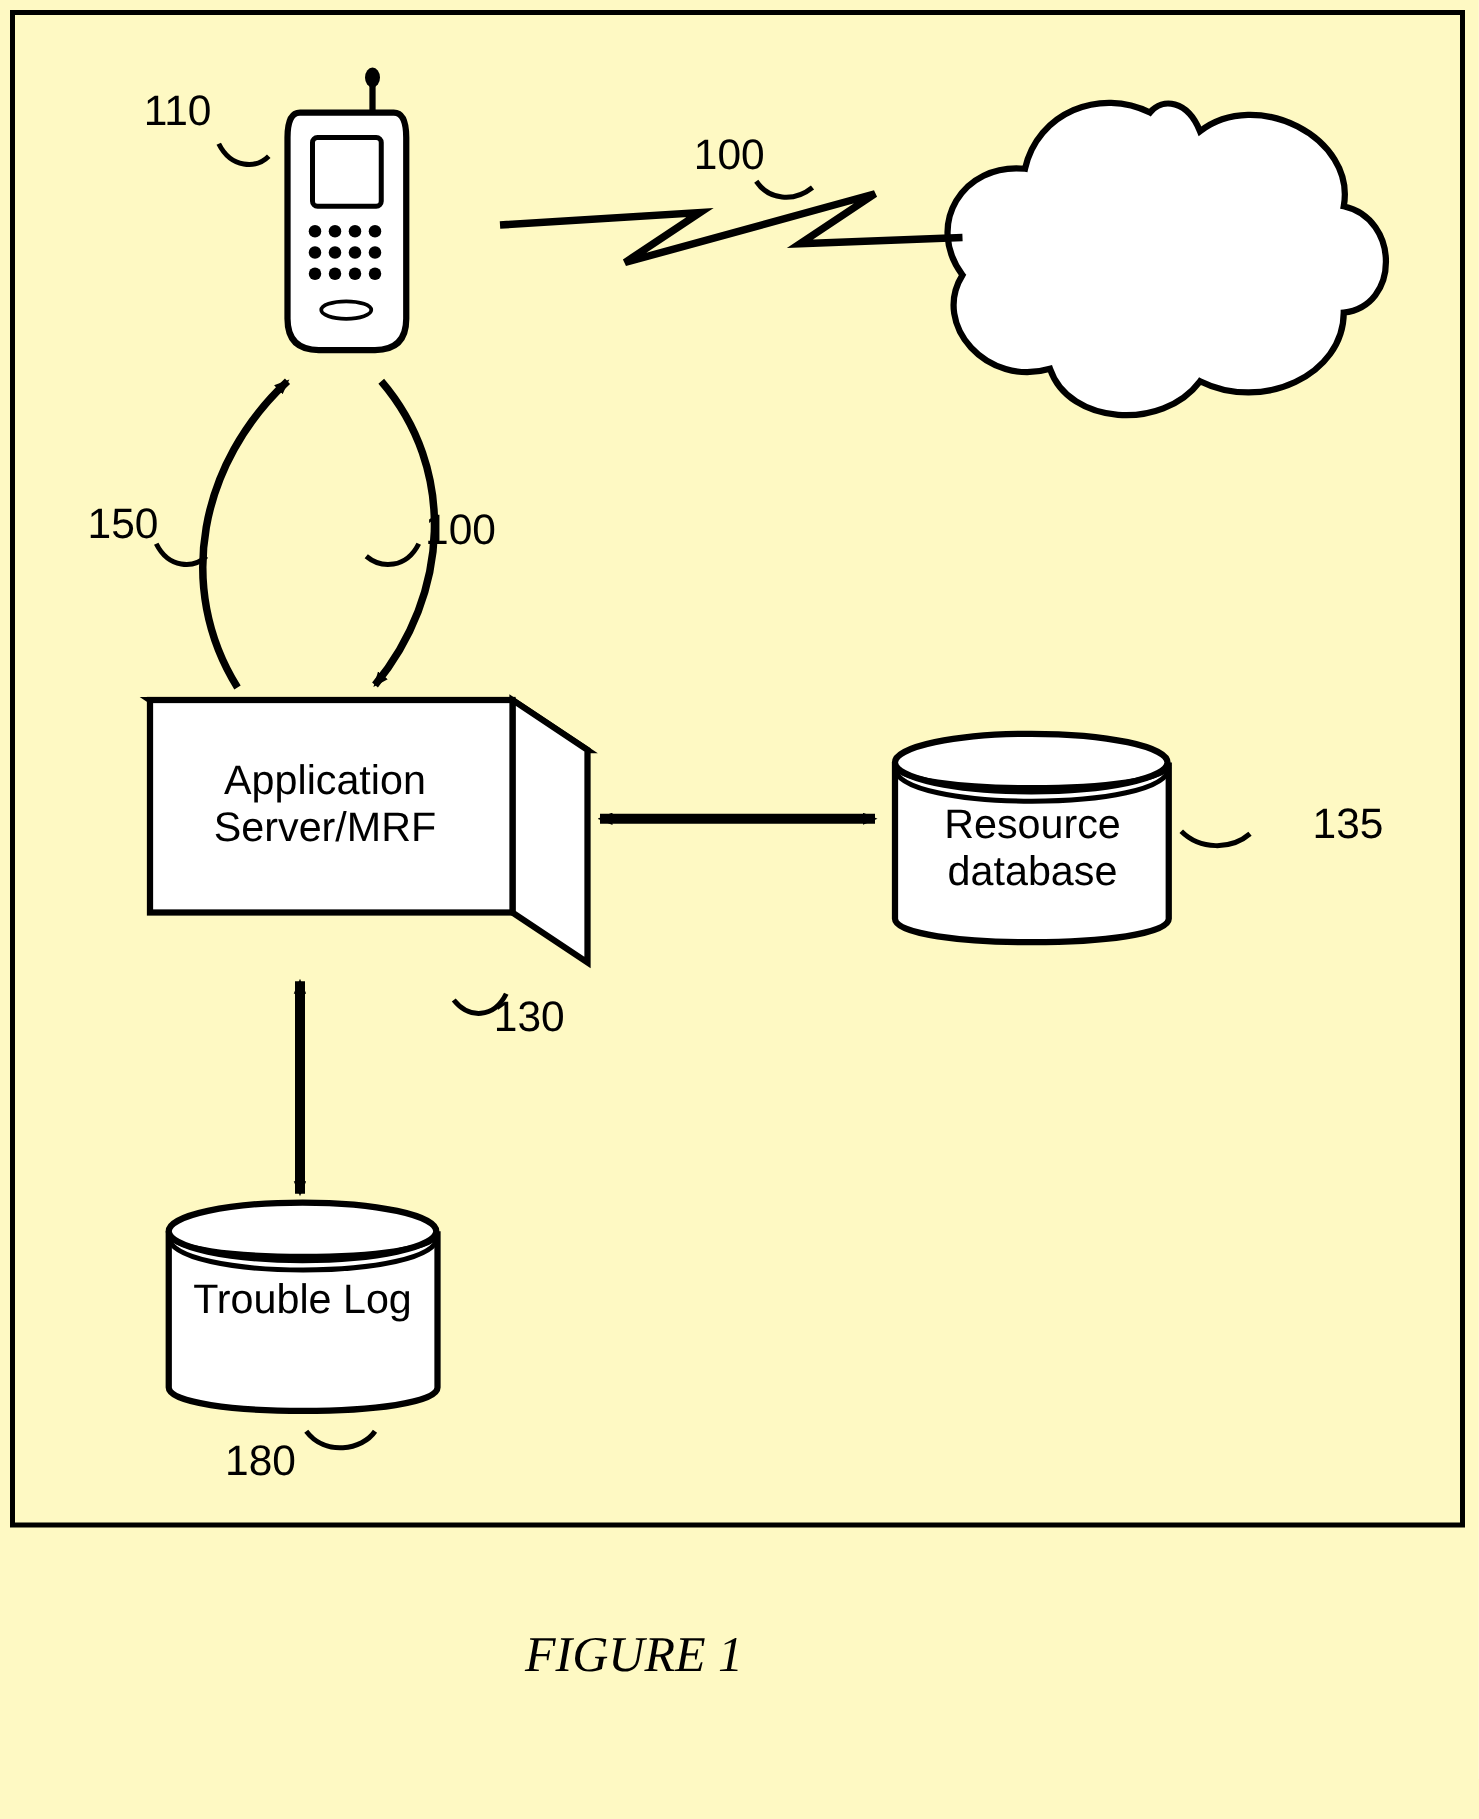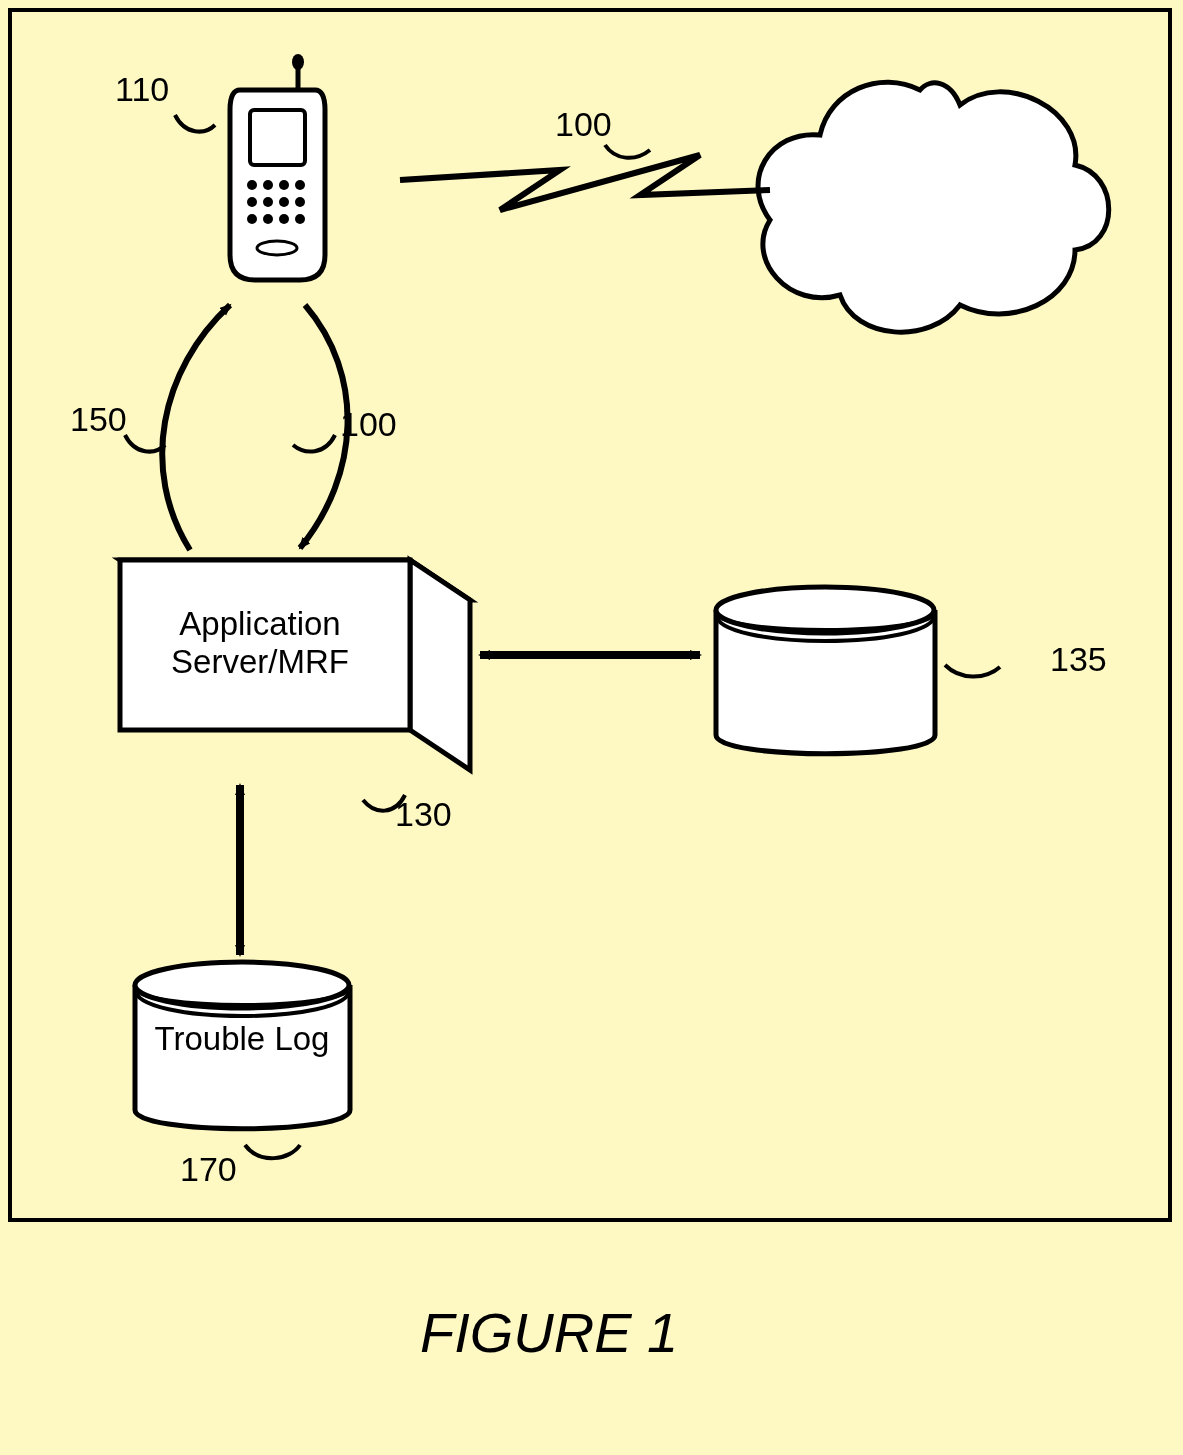--- a/index.html
+++ b/index.html
@@ -14,23 +14,23 @@
     height: 1455px;
     background: #fef9c3;
   }
   .label {
     position: absolute;
     font-size: 34px;
     color: #000;
   }
   .caption {
     position: absolute;
-    font-size: 56px;
+    font-size: 40px;
     font-style: italic;
-    font-family: Liberation Sans, sans-serif;
+    font-family: Liberation Serif, serif;
     color: #000;
   }
   .node-text {
     font-size: 33px;
     text-align: center;
     color: #000;
     line-height: 1.15;
   }
   .box3d-text {
     position: absolute;
@@ -177,20 +177,21 @@
     <path d="M 245 1145 C 260 1165, 290 1160, 300 1145" fill="none" stroke="#000" stroke-width="4"></path>
 
   </svg>
 
   <div class="label" style="left:115px; top:70px;">110</div>
   <div class="label" style="left:555px; top:105px;">100</div>
   <div class="label" style="left:70px;  top:400px;">150</div>
   <div class="label" style="left:340px; top:405px;">100</div>
   <div class="label" style="left:395px; top:795px;">130</div>
   <div class="label" style="left:1050px;top:640px;">135</div>
-  <div class="label" style="left:180px; top:1150px;">170</div>
+  <div class="label" style="left:180px; top:1150px;">180</div>
 
   <div class="node-text box3d-text" style="left:130px; top:605px;">Application Server/MRF</div>
+  <div class="node-text db-text" style="left:726px; top:640px;">Resource database</div>
   <div class="node-text db-text" style="left:142px; top:1020px;">Trouble Log</div>
 
   <div class="caption" style="left:420px; top:1300px;">FIGURE 1</div>
 
 </div>
 
 </body></html>

